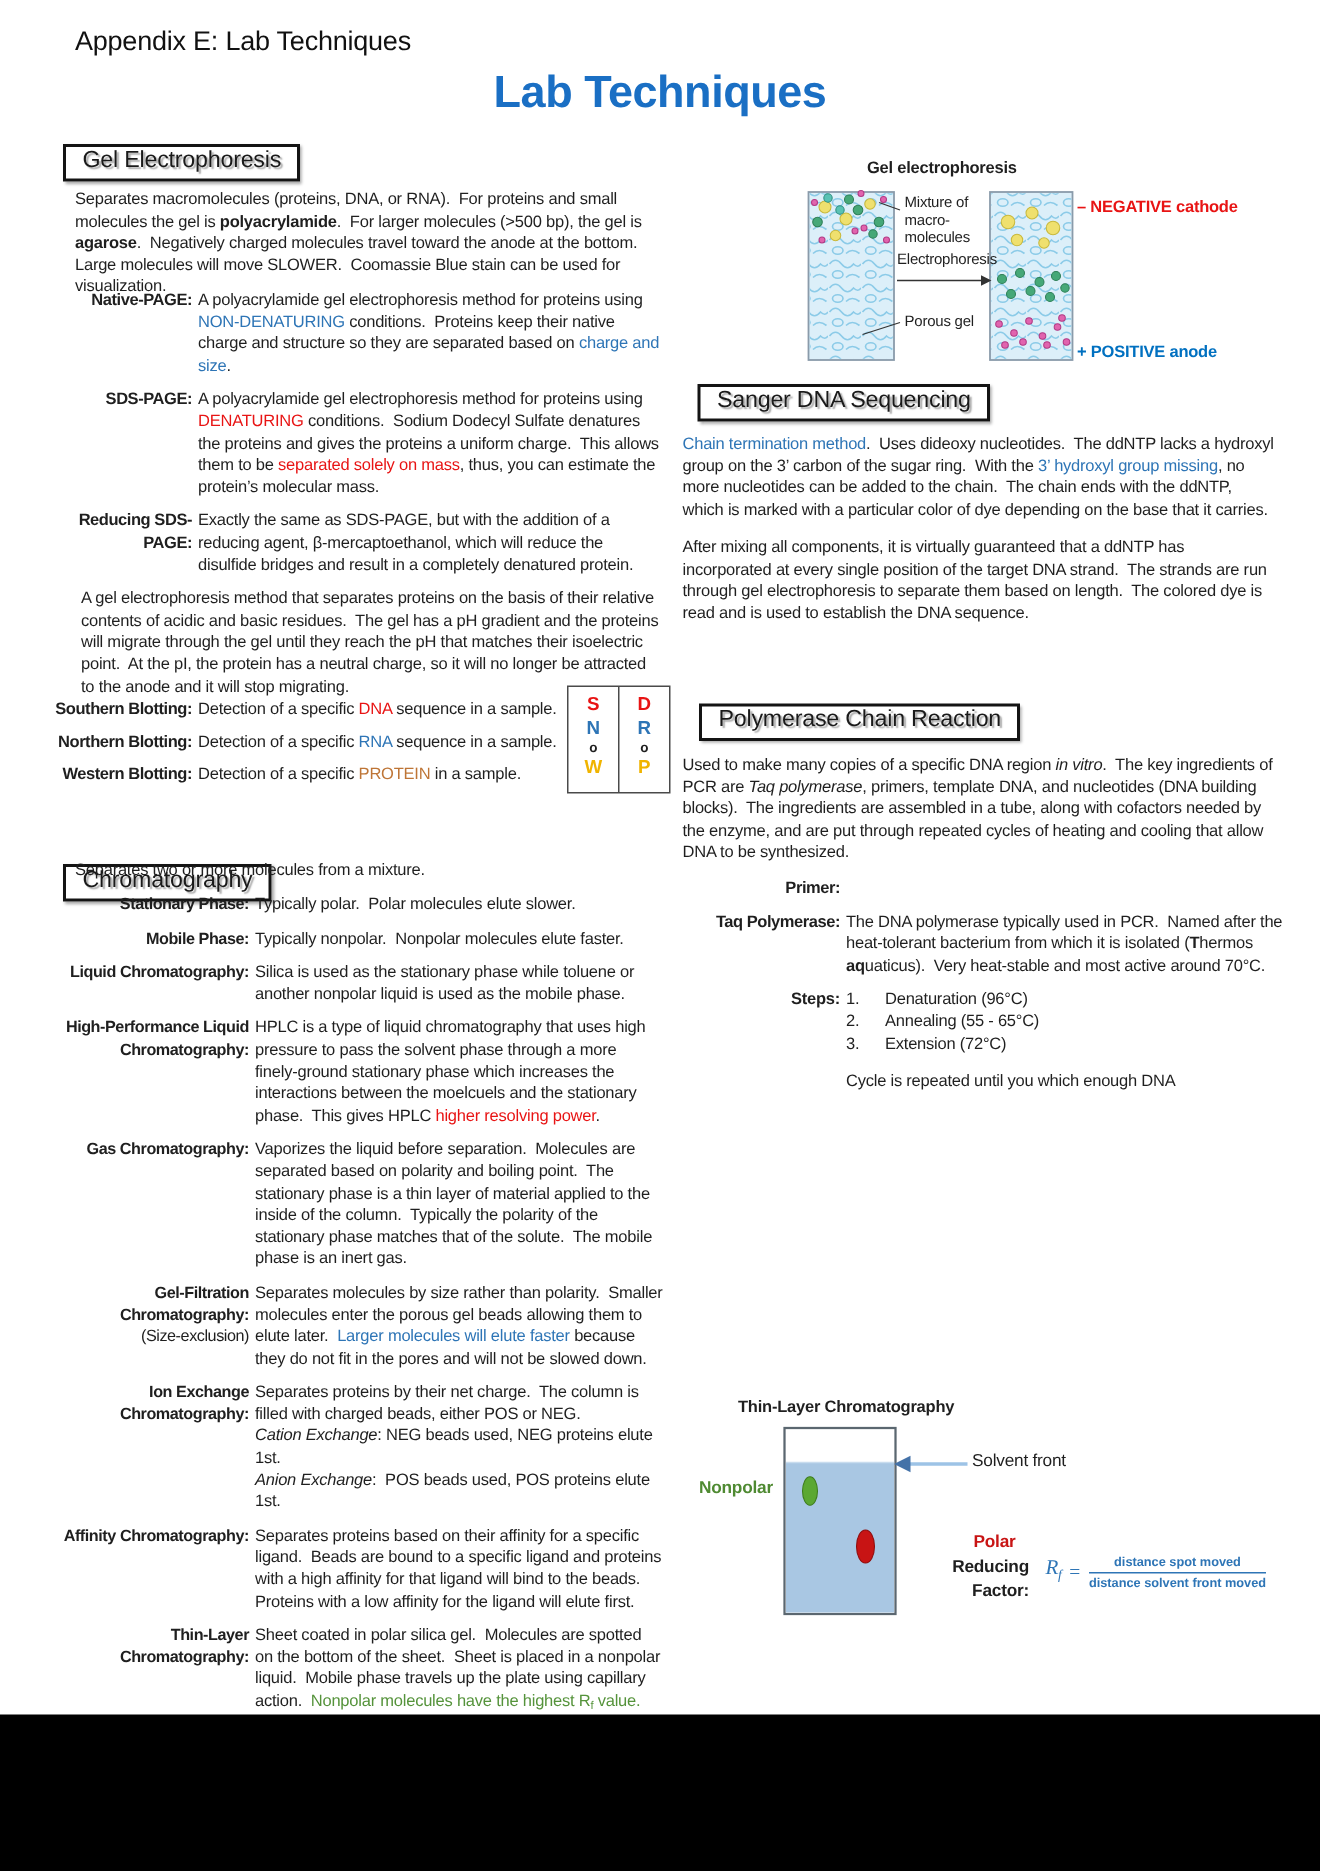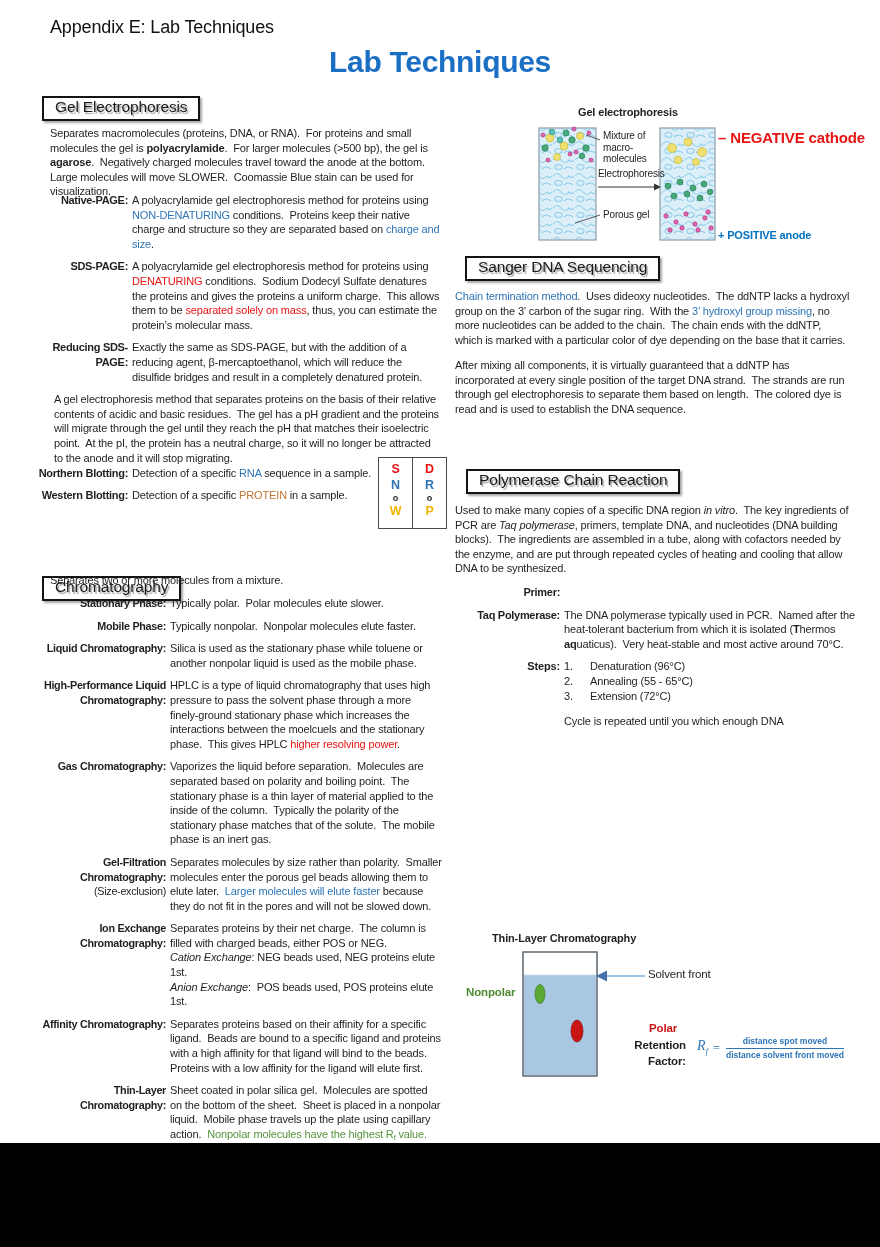--- a/index.html
+++ b/index.html
@@ -42,21 +42,21 @@
   
   .steps-row{display:flex;}
   .steps-label{flex:0 0 105px;text-align:right;font-weight:700;}
   .steps-body{margin-left:4px;}
   .step{display:flex;line-height:15px;}
   .step-num{width:26px;}
   .steps-note{margin-top:10px;}
   
   .diag-title{font-weight:700;font-size:11px;}
   .lbl-small{font-size:10px;line-height:11.5px;white-space:pre-line;}
-  .cathode{font-weight:700;font-size:15px;color:#e81414;}
+  .cathode{font-weight:700;font-size:11px;color:#e81414;}
   .anode{font-weight:700;font-size:11px;color:#0070c0;}
   .tlc-nonpolar{font-weight:700;font-size:11.5px;color:#4f8a32;}
   .tlc-polar{font-weight:700;font-size:11.5px;color:#c81414;padding-left:48px;}
   .tlc-solvent{font-size:11.5px;}
   .retention{font-weight:700;font-size:11.5px;line-height:15.5px;text-align:right;white-space:pre-line;}
   .rf-formula{display:flex;align-items:center;color:#2e75b6;}
   .rf-sym{font-family:"Liberation Serif",serif;font-style:italic;font-size:14px;}
   .rf-sym sub{font-size:9px;}
   .rf-eq{font-family:"Liberation Serif",serif;font-size:13px;margin:0 6px 0 5px;}
   .rf-frac{text-align:center;font-size:8.5px;font-weight:700;letter-spacing:0;line-height:11px;}
@@ -89,20 +89,24 @@
         <div class="def-label"><span class="b">Reducing SDS-
 PAGE:</span></div>
         <div class="def-text"><span>Exactly the same as SDS-PAGE, but with the addition of a reducing agent, β-mercaptoethanol, which will reduce the disulfide bridges and result in a completely denatured protein.</span></div>
       </div>
       <div class="def-row">
         <div class="def-text"><span>A gel electrophoresis method that separates proteins on the basis of their relative contents of acidic and basic residues.&nbsp; The gel has a pH gradient and the proteins will migrate through the gel until they reach the pH that matches their isoelectric point.&nbsp; At the pI, the protein has a neutral charge, so it will no longer be attracted to the anode and it will stop migrating.</span></div>
       </div>
     </div>
 
   <div class="abs def-list list-blot" style="left:33px;top:466px;width:360px;">
+      <div class="def-row">
+        <div class="def-label"><span class="b">Southern Blotting:</span></div>
+        <div class="def-text"><span>Detection of a specific </span><span class="red">DNA</span><span> sequence in a sample.</span></div>
+      </div>
       <div class="def-row">
         <div class="def-label"><span class="b">Northern Blotting:</span></div>
         <div class="def-text"><span>Detection of a specific </span><span class="blue">RNA</span><span> sequence in a sample.</span></div>
       </div>
       <div class="def-row">
         <div class="def-label"><span class="b">Western Blotting:</span></div>
         <div class="def-text"><span>Detection of a specific </span><span class="orange">PROTEIN</span><span> in a sample.</span></div>
       </div>
     </div>
 
@@ -302,21 +306,21 @@
     <ellipse cx="122" cy="81" rx="6" ry="11" fill="#c81414" stroke="#8f0d0d" stroke-width="0.7"></ellipse>
     <g>
       <line x1="190" y1="26" x2="151" y2="26" stroke="#9dc3e6" stroke-width="2.2"></line>
       <polygon points="152,20.5 141,26 152,31.5" fill="#4472a8"></polygon>
     </g>
   </svg>
 
   <div class="abs tlc-nonpolar" style="left:466px;top:985px;">Nonpolar</div>
   <div class="abs tlc-polar" style="left:601px;top:1021px;">Polar</div>
   <div class="abs tlc-solvent" style="left:648px;top:967px;">Solvent front</div>
-  <div class="abs retention" style="left:598px;top:1038px;width:88px;">Retention
+  <div class="abs retention" style="left:598px;top:1038px;width:88px;">Reducing
 Factor:</div>
 
   <div class="abs rf-formula" style="left:697px;top:1036px;">
     <span class="rf-sym"><span>R</span><sub>f</sub></span>
     <span class="rf-eq">=</span>
     <span class="rf-frac">
       <span class="rf-num" style="display:block;">distance spot moved</span>
       <span class="rf-den" style="display:block;">distance solvent front moved</span>
     </span>
   </div>

